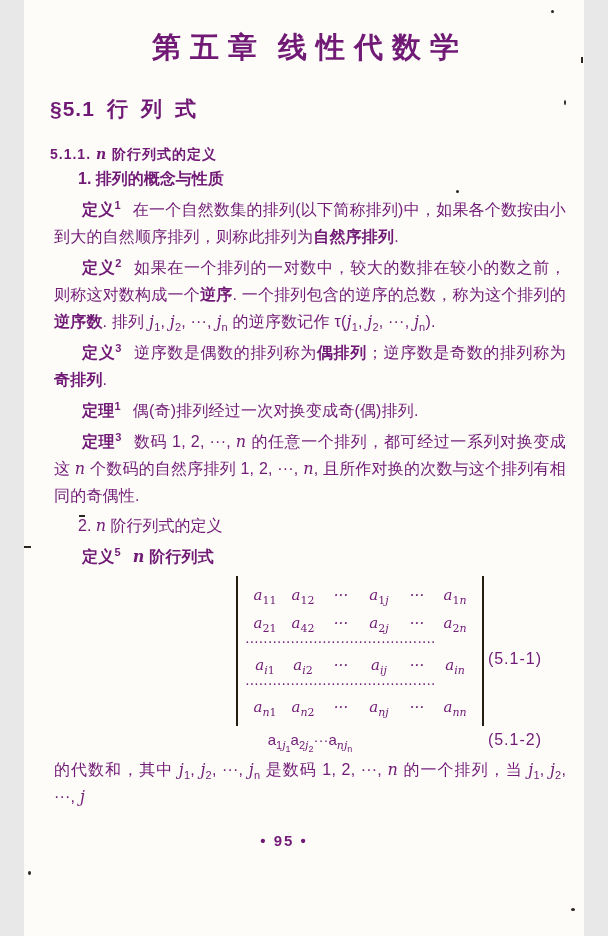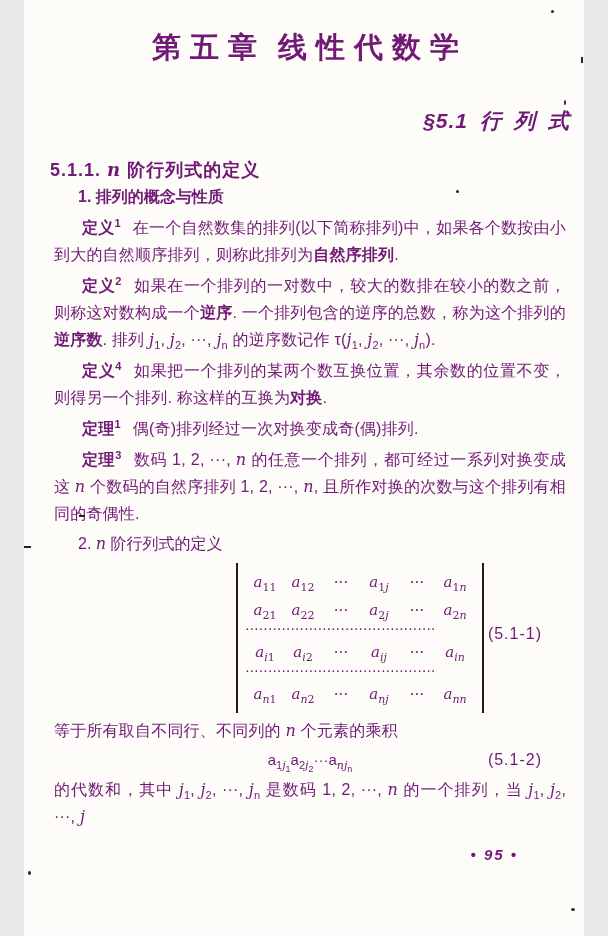--- a/index.html
+++ b/index.html
@@ -8,25 +8,25 @@
     background:#fdfcf9; color:#701a75; overflow:hidden;
     font-family:"Liberation Sans","DejaVu Sans",sans-serif;
   }
   .content { padding:18px 14px 0 26px; }
 
   .chapter-title {
     text-align:center; font-size:29px; font-weight:bold;
     letter-spacing:9px; margin-top:10px; white-space:nowrap;
   }
   .section-title {
-    text-align:right; font-size:21px; font-weight:bold;
-    letter-spacing:1px; margin-top:39px;font-style:italic;
+    text-align:left; font-size:21px; font-weight:bold;
+    letter-spacing:1px; margin-top:27px;
   }
   .subsection {
-    font-size:18px; font-weight:bold; margin-top:23px; letter-spacing:1px;
+    font-size:14px; font-weight:bold; margin-top:23px; letter-spacing:1px;
   }
   .list-head { font-size:16px; line-height:26px; margin-top:2px; text-indent:1.75em; }
   .list-head.bold { font-weight:bold; }
 
   p.body {
     font-size:16px; line-height:27px; margin:4px; text-align:justify;
     text-indent:1.75em; letter-spacing:0.2px;
   }
   p.body.noindent { text-indent:0; }
 
@@ -51,63 +51,64 @@
   .det-cell {
     width:38px; text-align:center; font-size:15px;
     font-family:"DejaVu Serif","Liberation Serif",serif; font-style:italic;
   }
   .det-dots {
     height:14px; line-height:12px; font-size:10px; font-weight:bold;
     letter-spacing:1.2px; overflow:hidden; white-space:nowrap; width:228px;
     font-style:normal;
   }
   .eq-label { position:absolute; right:28px; font-size:16px; letter-spacing:1px; }
-  .eq-label.eq1 { top:64px; }
+  .eq-label.eq1 { top:76px; }
 
   .formula-line { position:relative; margin-top:2px; text-align:center; font-size:15px; height:24px; line-height:24px; }
   .formula-line .eq-label { top:0; }
 
-  .page-number { text-align:right; padding-right:52px; margin-top:16px; font-size:15px; font-weight:bold; letter-spacing:2px;font-style:italic; }
+  .page-number { text-align:center; padding-right:52px; margin-top:22px; font-size:15px; font-weight:bold; letter-spacing:2px; }
 
   .speck { position:absolute; background:#2a2420; border-radius:50%; }
   .dash-mark { position:absolute; background:#2a2420; }
 </style>
 </head>
 <body>
 
 <div class="page">
   <div class="content">
 
     <div class="chapter-title">第五章<span class="gap"></span>线性代数学</div>
     <div class="section-title">§5.1<span class="gap"></span>行<span class="gap"></span>列<span class="gap"></span>式</div>
 
     <div class="subsection">5.1.1. <i>n</i> 阶行列式的定义</div>
     <div class="list-head bold">1. 排列的概念与性质</div>
 
     <p class="body"><b>定义<sup>1</sup></b><span class="gap"></span>在一个自然数集的排列(以下简称排列)中，如果各个数按由小到大的自然顺序排列，则称此排列为<b>自然序排列</b>.</p>
     <p class="body"><b>定义<sup>2</sup></b><span class="gap"></span>如果在一个排列的一对数中，较大的数排在较小的数之前，则称这对数构成一个<b>逆序</b>. 一个排列包含的逆序的总数，称为这个排列的<b>逆序数</b>. 排列 <i>j</i><sub>1</sub>, <i>j</i><sub>2</sub>, ···, <i>j</i><sub>n</sub> 的逆序数记作 τ(<i>j</i><sub>1</sub>, <i>j</i><sub>2</sub>, ···, <i>j</i><sub>n</sub>).</p>
-    <p class="body"><b>定义<sup>4</sup></b><span class="gap"></span>如果把一个排列的某两个数互换位置，其余数的位置不变，则得另一个排列. 称这样的互换为<b>对换</b>.</p>
+    <p class="body"><b>定义<sup>3</sup></b><span class="gap"></span>逆序数是偶数的排列称为<b>偶排列</b>；逆序数是奇数的排列称为<b>奇排列</b>.</p>
     <p class="body"><b>定理<sup>1</sup></b><span class="gap"></span>偶(奇)排列经过一次对换变成奇(偶)排列.</p>
     <p class="body"><b>定理<sup>3</sup></b><span class="gap"></span>数码 1, 2, ···, <i>n</i> 的任意一个排列，都可经过一系列对换变成这 <i>n</i> 个数码的自然序排列 1, 2, ···, <i>n</i>, 且所作对换的次数与这个排列有相同的奇偶性.</p>
 
     <div class="list-head">2. <i>n</i> 阶行列式的定义</div>
+    <p class="body"><b>定义<sup>5</sup><span class="gap"></span><i>n</i> 阶行列式</b></p>
 
     <div class="det-wrap">
       <div class="det">
           <div class="det-row">
             <span class="det-cell">a<sub>11</sub></span>
             <span class="det-cell">a<sub>12</sub></span>
             <span class="det-cell">···</span>
             <span class="det-cell">a<sub>1<i>j</i></sub></span>
             <span class="det-cell">···</span>
             <span class="det-cell">a<sub>1<i>n</i></sub></span>
           </div>
           <div class="det-row">
             <span class="det-cell">a<sub>21</sub></span>
-            <span class="det-cell">a<sub>22</sub></span>
+            <span class="det-cell">a<sub>42</sub></span>
             <span class="det-cell">···</span>
             <span class="det-cell">a<sub>2<i>j</i></sub></span>
             <span class="det-cell">···</span>
             <span class="det-cell">a<sub>2<i>n</i></sub></span>
           </div>
           <div class="det-dots">··········································</div>
           <div class="det-row">
             <span class="det-cell">a<sub><i>i</i>1</sub></span>
             <span class="det-cell">a<sub><i>i</i>2</sub></span>
             <span class="det-cell">···</span>
@@ -121,21 +122,20 @@
             <span class="det-cell">a<sub><i>n</i>2</sub></span>
             <span class="det-cell">···</span>
             <span class="det-cell">a<sub><i>n</i><i>j</i></sub></span>
             <span class="det-cell">···</span>
             <span class="det-cell">a<sub><i>n</i><i>n</i></sub></span>
           </div>
         </div>
       <div class="eq-label eq1">(5.1-1)</div>
     </div>
 
-    <p class="body noindent">等于所有取自不同行、不同列的 <i>n</i> 个元素的乘积</p>
 
     <div class="formula-line">
       <span class="formula">a<sub>1<i>j</i><sub>1</sub></sub>a<sub>2<i>j</i><sub>2</sub></sub>···a<sub><i>n</i><i>j</i><sub>n</sub></sub></span>
       <span class="eq-label">(5.1-2)</span>
     </div>
 
     <p class="body noindent">的代数和，其中 <i>j</i><sub>1</sub>, <i>j</i><sub>2</sub>, ···, <i>j</i><sub>n</sub> 是数码 1, 2, ···, <i>n</i> 的一个排列，当 <i>j</i><sub>1</sub>, <i>j</i><sub>2</sub>, ···, <i>j</i></p>
 
     <div class="page-number">• 95 •</div>
   </div>

